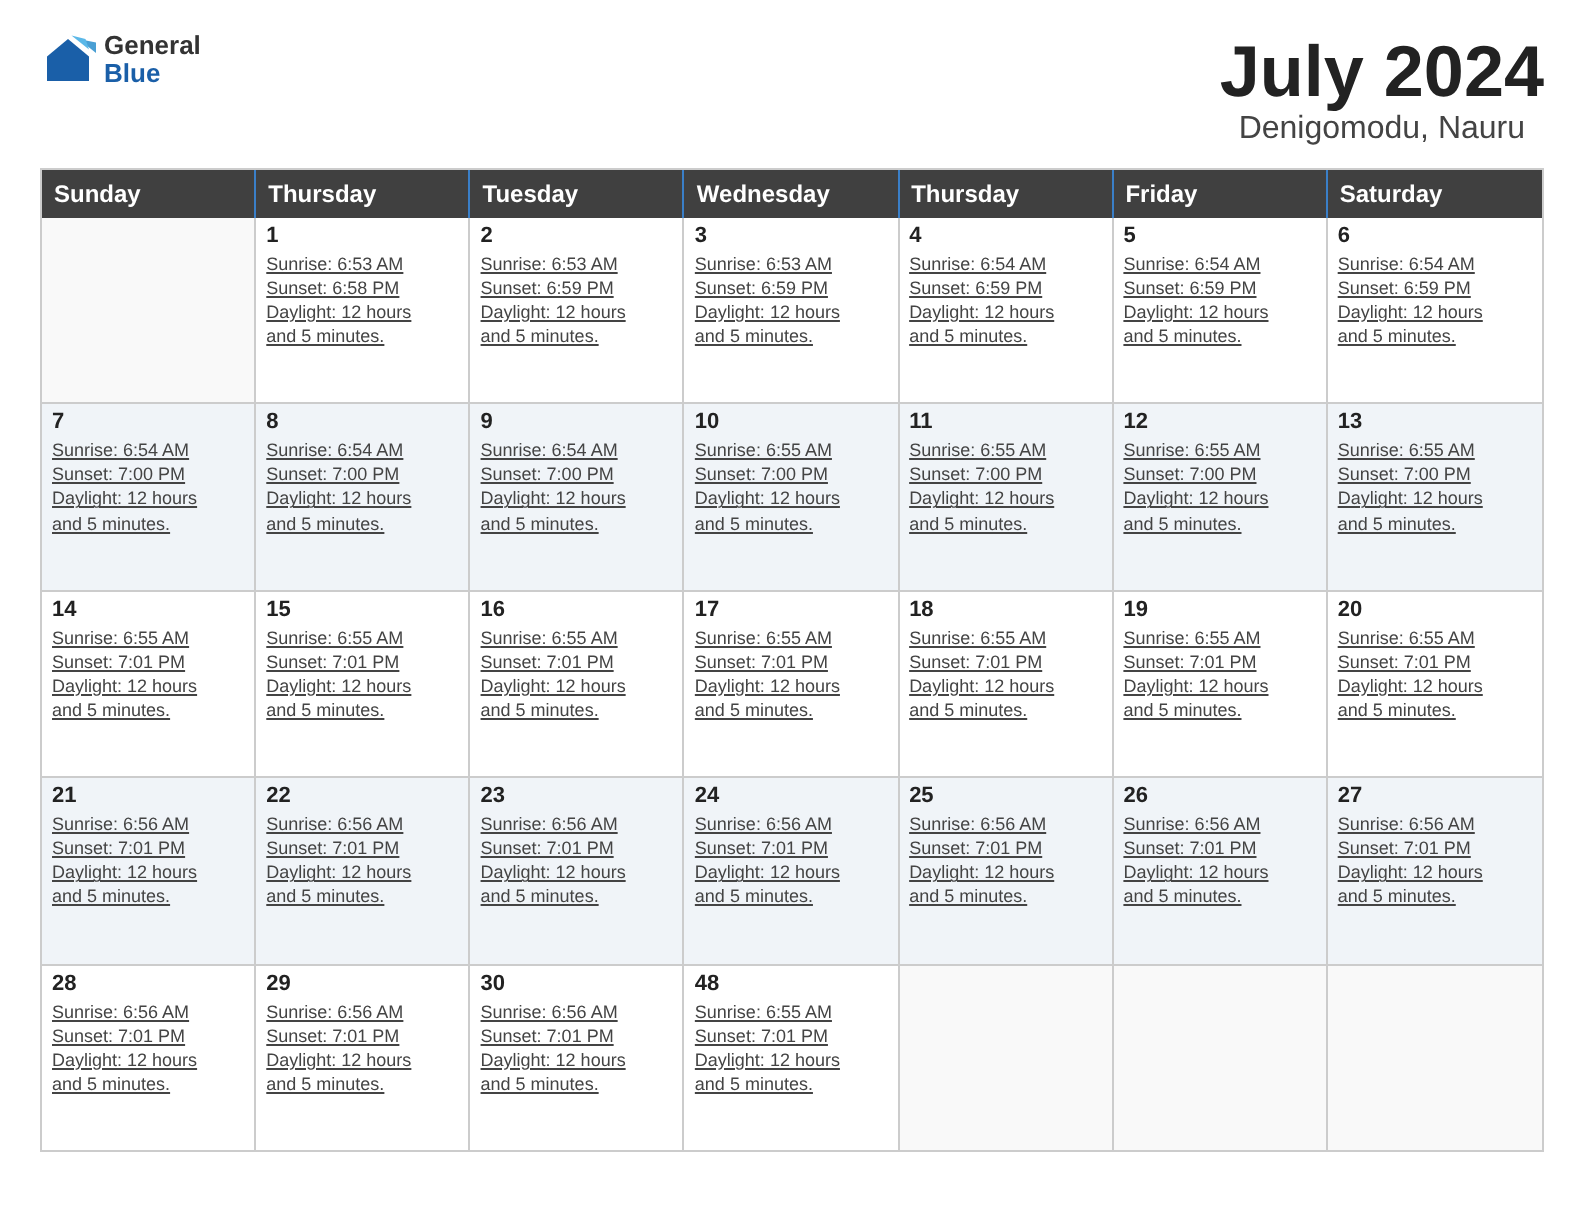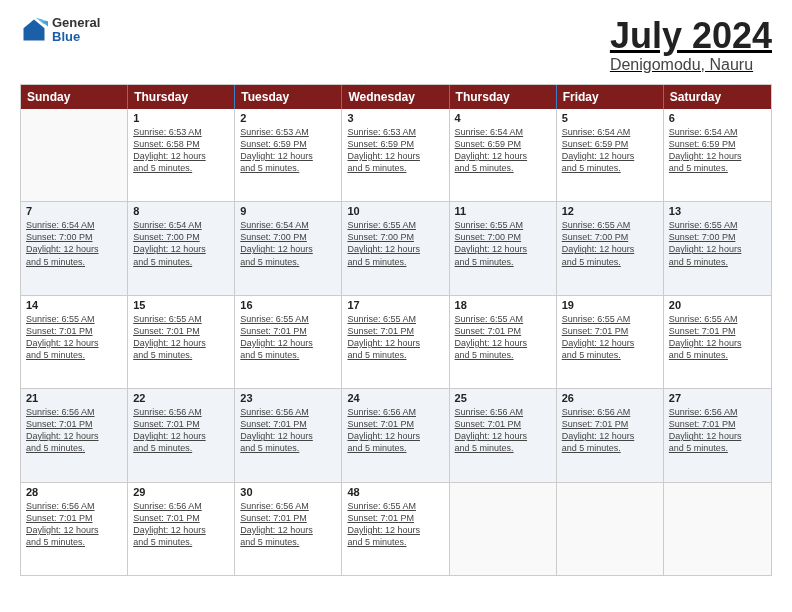--- a/index.html
+++ b/index.html
@@ -35,43 +35,42 @@
       font-weight: bold;
       line-height: 1.1;
     }
     .logo-general { color: #333; }
     .logo-blue { color: #1a5fa8; }
     .logo-icon {
       width: 28px;
       height: 28px;
     }
     .title-block {
-      text-align: left;
-      text-decoration: underline;
+      text-align: center;
     }
     .title-month {
       font-size: 36px;
       font-weight: bold;
       color: #222;
       line-height: 1.1;
     }
     .title-location {
       font-size: 16px;
       color: #444;
     }
     .calendar {
       flex: 1;
       display: flex;
       flex-direction: column;
       border: 1px solid #ccc;
     }
     .cal-header {
       display: grid;
       grid-template-columns: repeat(7, 1fr);
-      background: #7f1d1d;
+      background: #404040;
     }
     .cal-header-cell {
       color: #fff;
       font-size: 12px;
       font-weight: bold;
       padding: 5px 6px;
       border-right: 1px solid #3a7fc8;
       text-align: left;
     }
     .cal-header-cell:last-child { border-right: none; }

